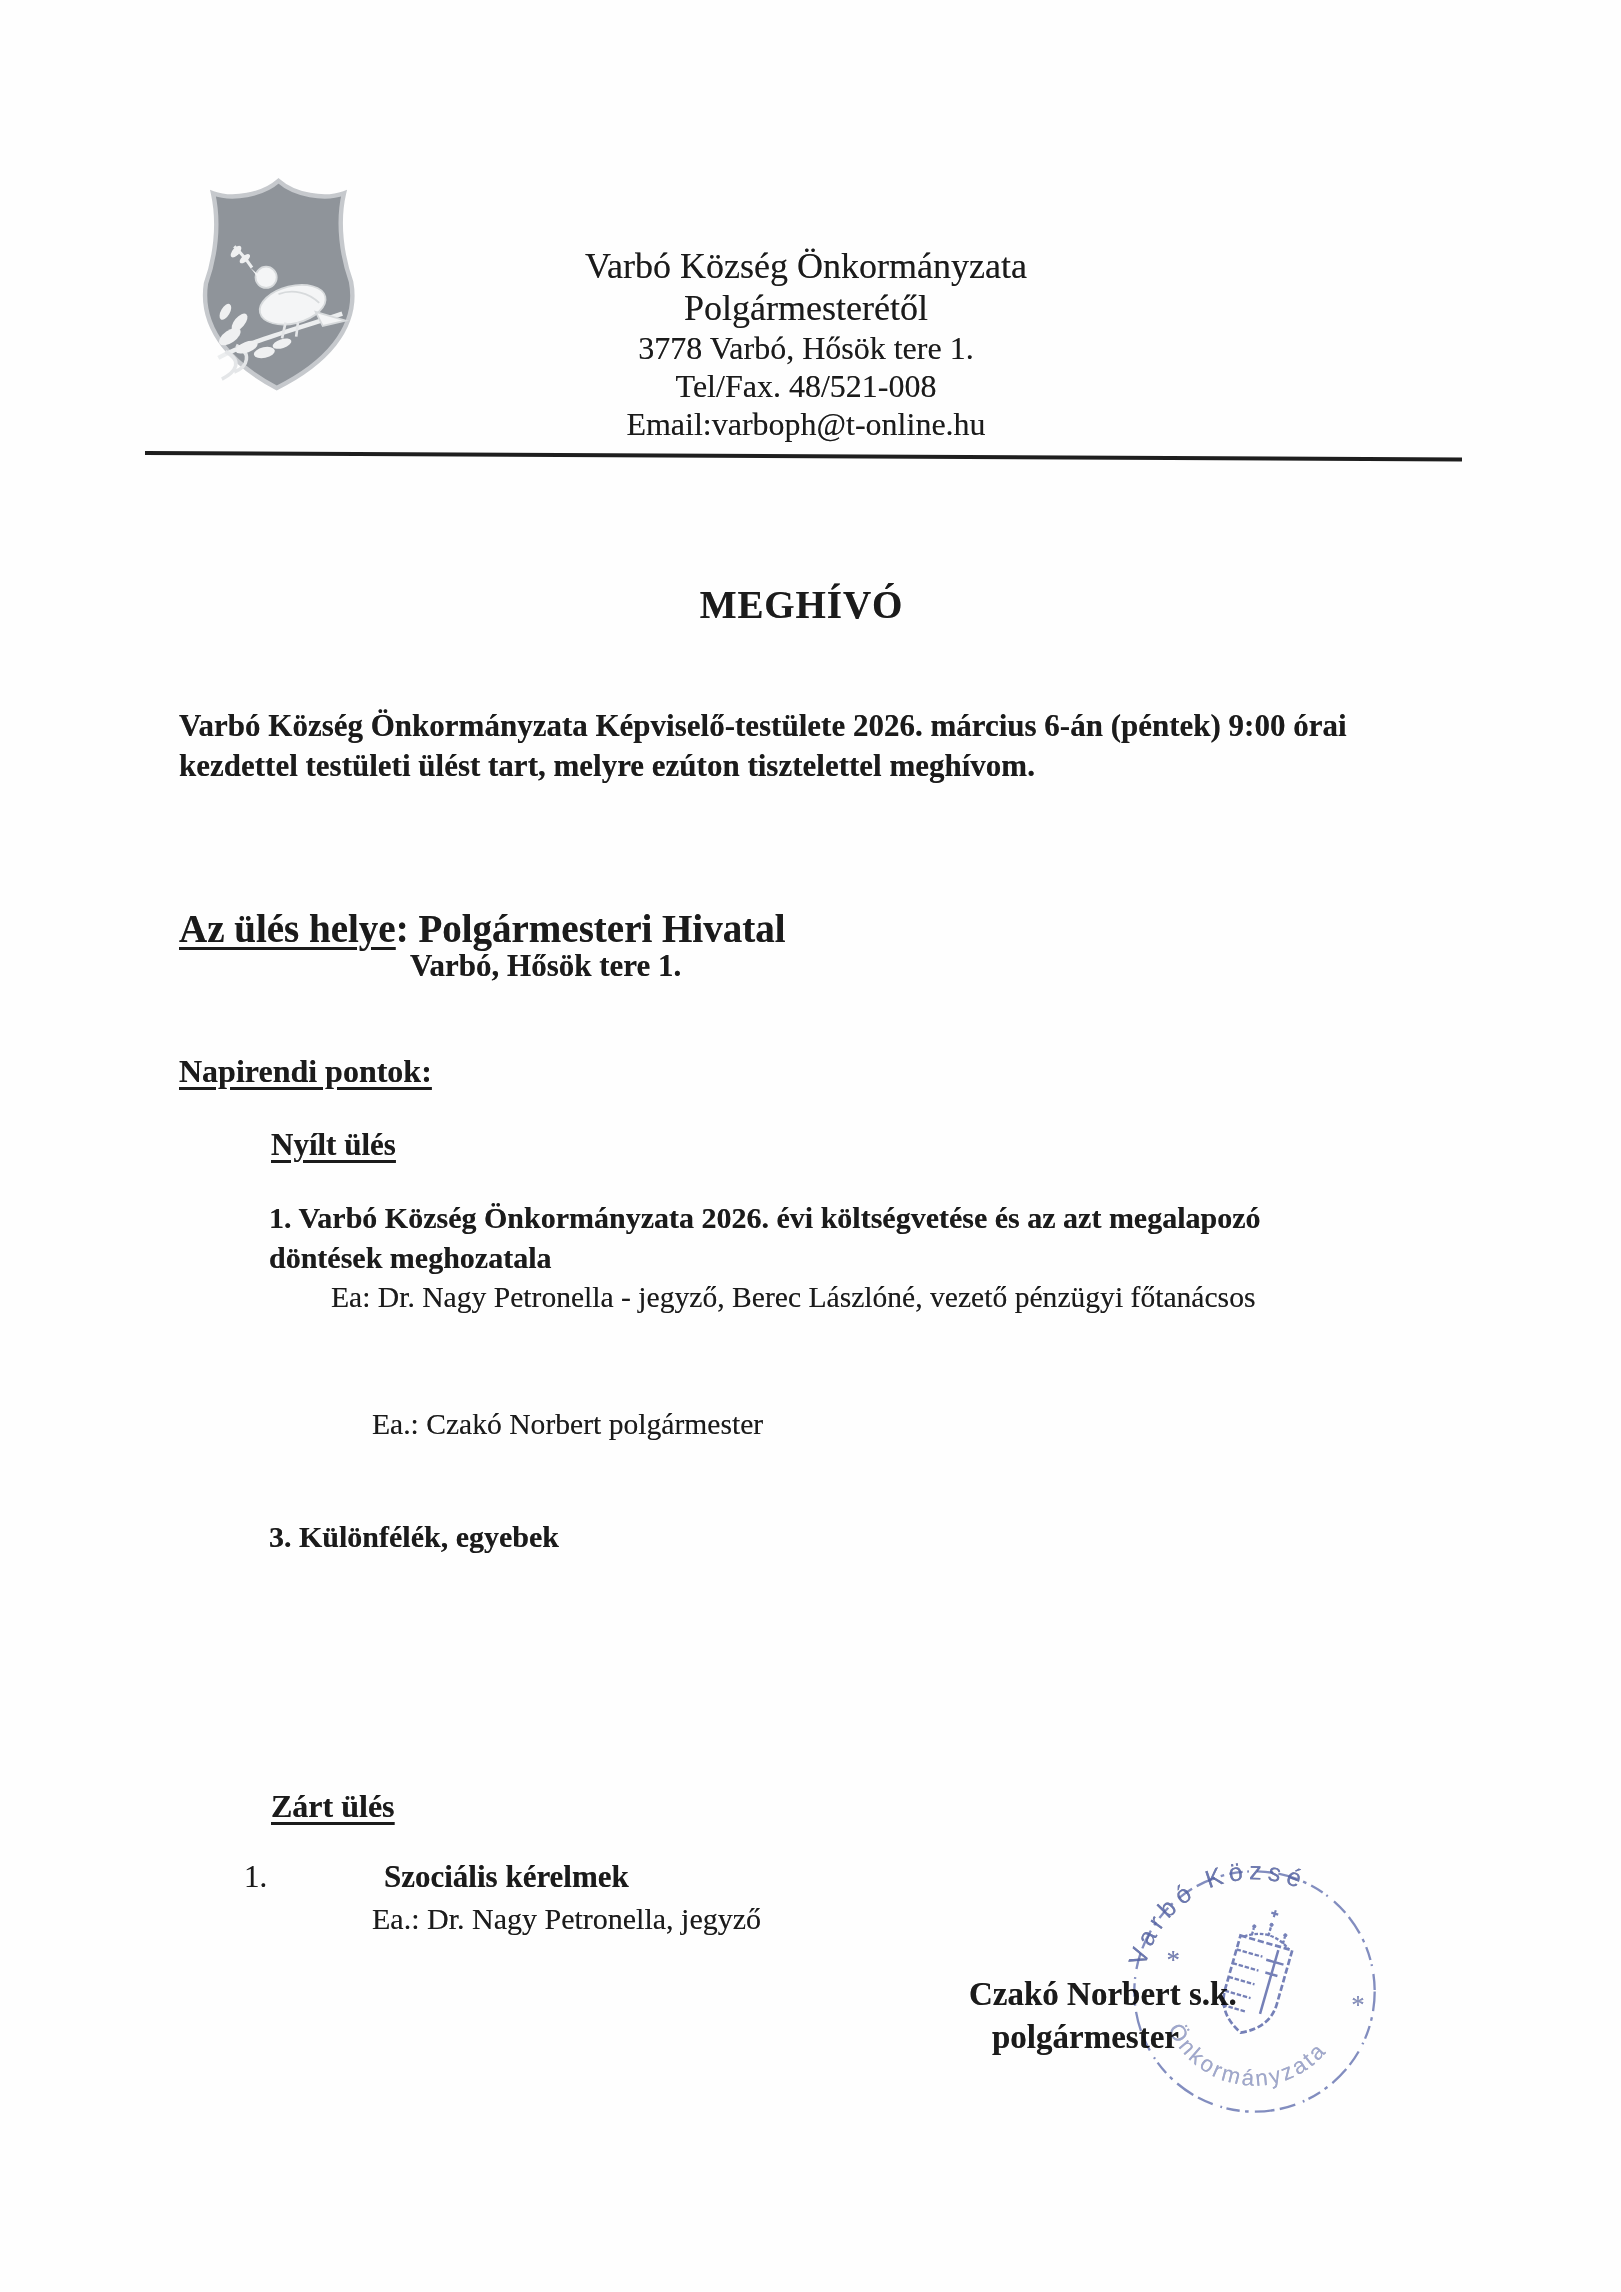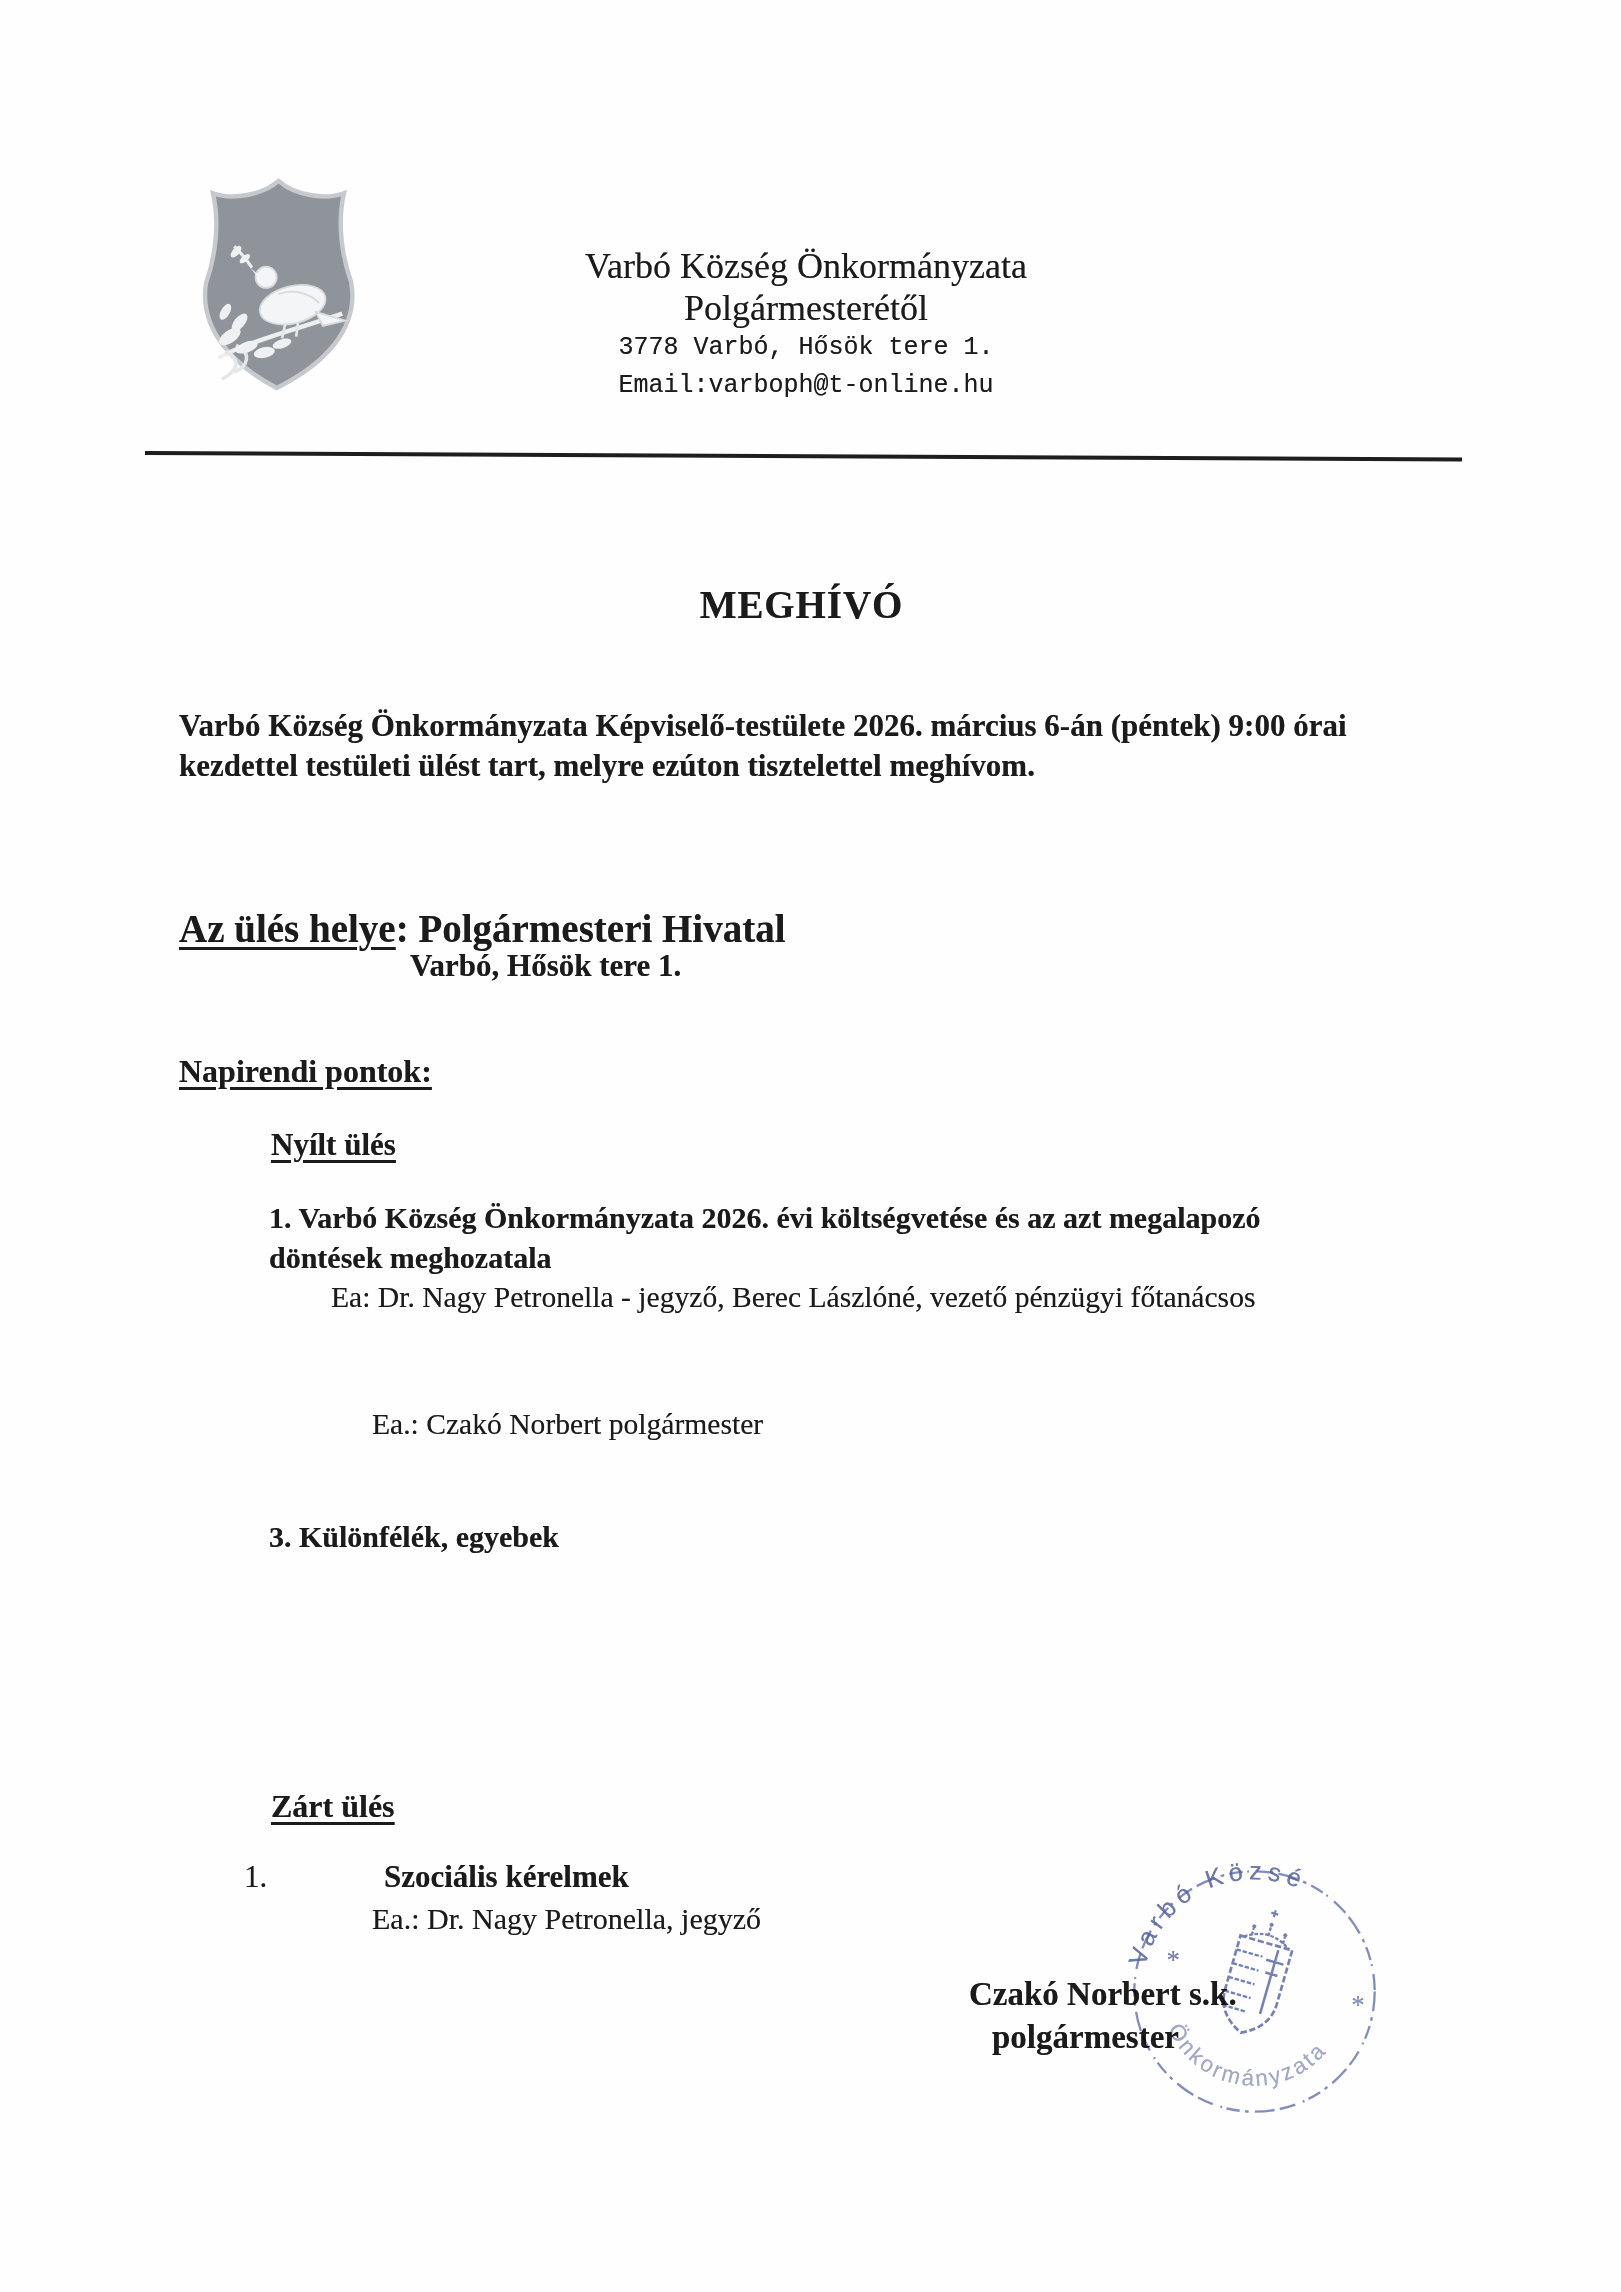--- a/index.html
+++ b/index.html
@@ -12,21 +12,21 @@
     color:#1b1b1b;
     overflow:hidden;
     padding-left:28px;
   }
   .abs{position:absolute;}
   .letterhead{
     left:376px;top:245px;width:860px;
     text-align:center;
   }
   .lh-org,.lh-from{font-size:36px;line-height:42px;}
-  .lh-addr,.lh-tel,.lh-email{font-size:25px;line-height:38px;font-family:Liberation Mono, monospace;}
+  .lh-addr,.lh-tel,.lh-email{font-size:32px;line-height:38px;}
   .rule{
     left:145px;top:451px;width:1317px;height:3.6px;
     background:#1e1e1e;
     transform:rotate(0.28deg);transform-origin:left center;
   }
   .doc-title{
     left:0;top:582px;width:1603px;
     text-align:center;
     font-size:39px;font-weight:700;letter-spacing:0.9px;
   }
@@ -91,20 +91,21 @@
     <circle cx="86" cy="121" r="12" fill="#f4f5f6" stroke="#d7dadc" stroke-width="2"></circle>
     <path d="M 76 117 L 68 110 L 79 124 Z" fill="#f4f5f6"></path>
     <path d="M 100 140 C 116 134, 134 138, 146 150" fill="none" stroke="#d7dadc" stroke-width="2"></path>
     <path d="M 108 172 L 104 190 M 122 172 L 120 188" stroke="#e4e6e8" stroke-width="3"></path>
   </svg>
 
   <div class="abs letterhead">
     <div class="lh-org">Varbó Község Önkormányzata</div>
     <div class="lh-from">Polgármesterétől</div>
     <div class="lh-addr">3778 Varbó, Hősök tere 1.</div>
+    <div class="lh-tel">Tel/Fax. 48/521-008</div>
     <div class="lh-email">Email:varboph@t-online.hu</div>
   </div>
 
   <div class="abs rule"></div>
 
   <div class="abs doc-title">MEGHÍVÓ</div>
 
   <div class="abs invite">
     <div>Varbó Község Önkormányzata Képviselő-testülete 2026. március 6-án (péntek) 9:00 órai</div>
     <div>kezdettel testületi ülést tart, melyre ezúton tisztelettel meghívom.</div>

